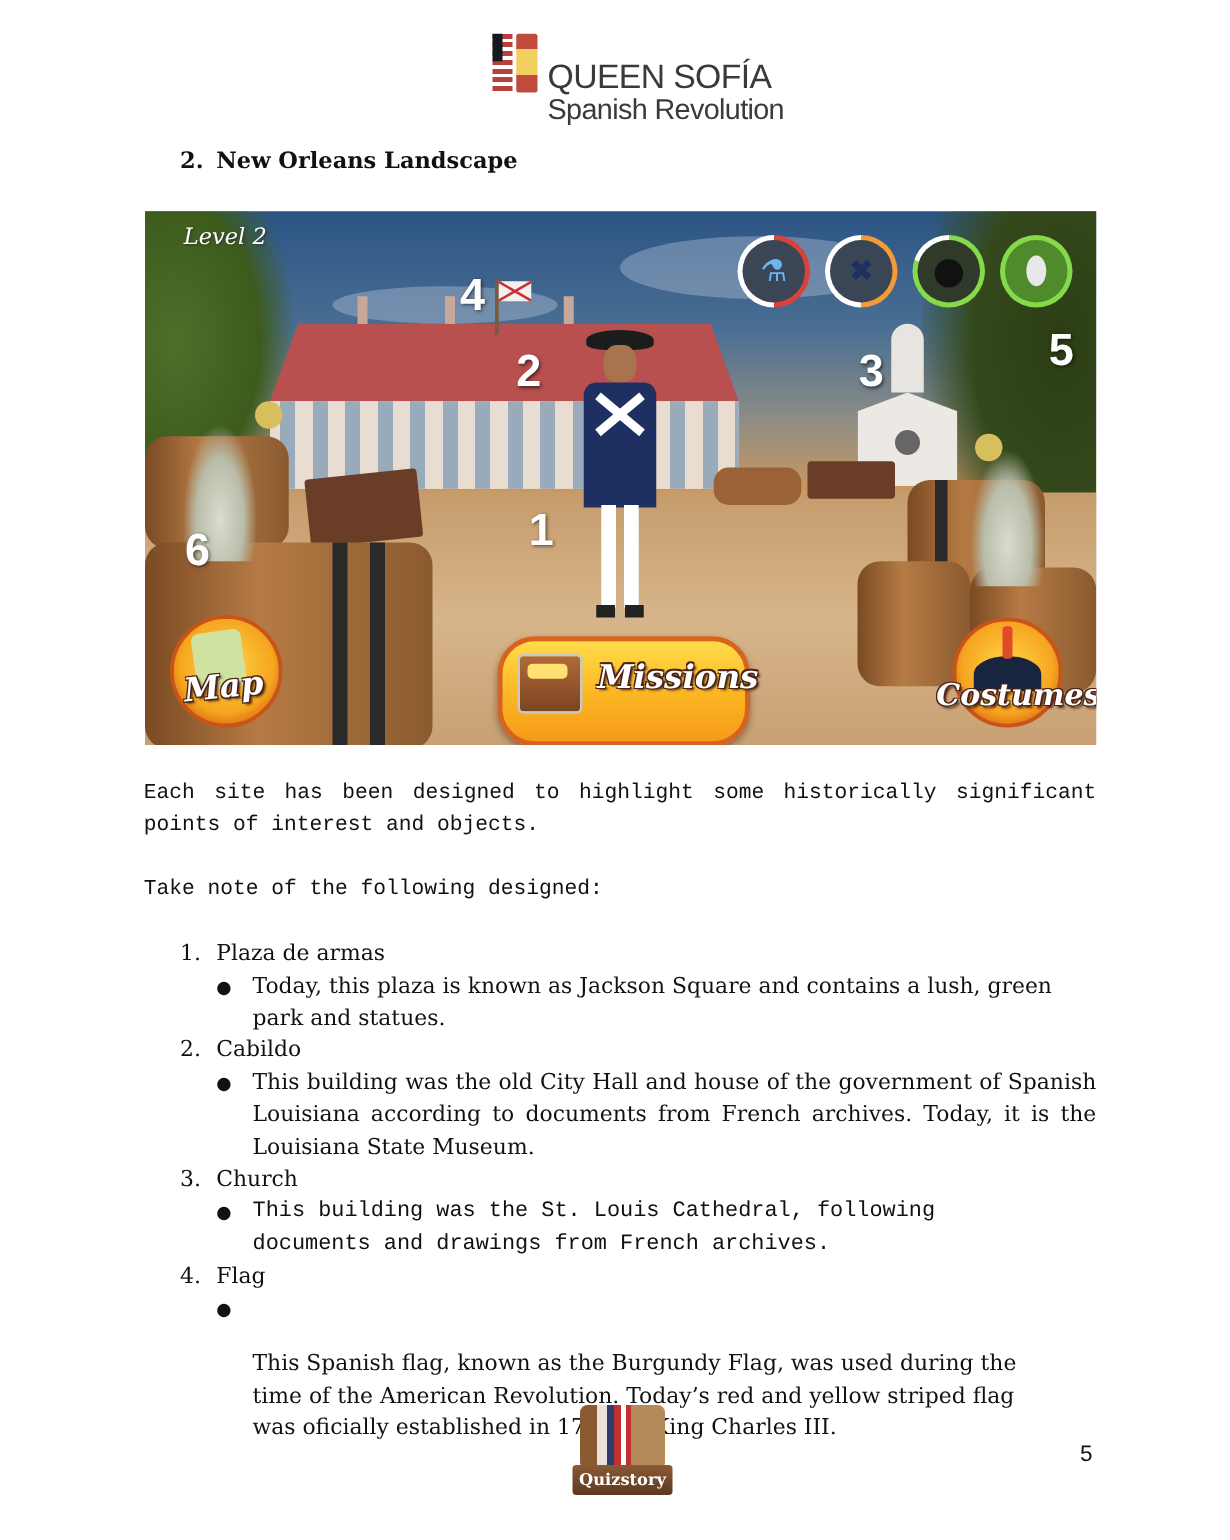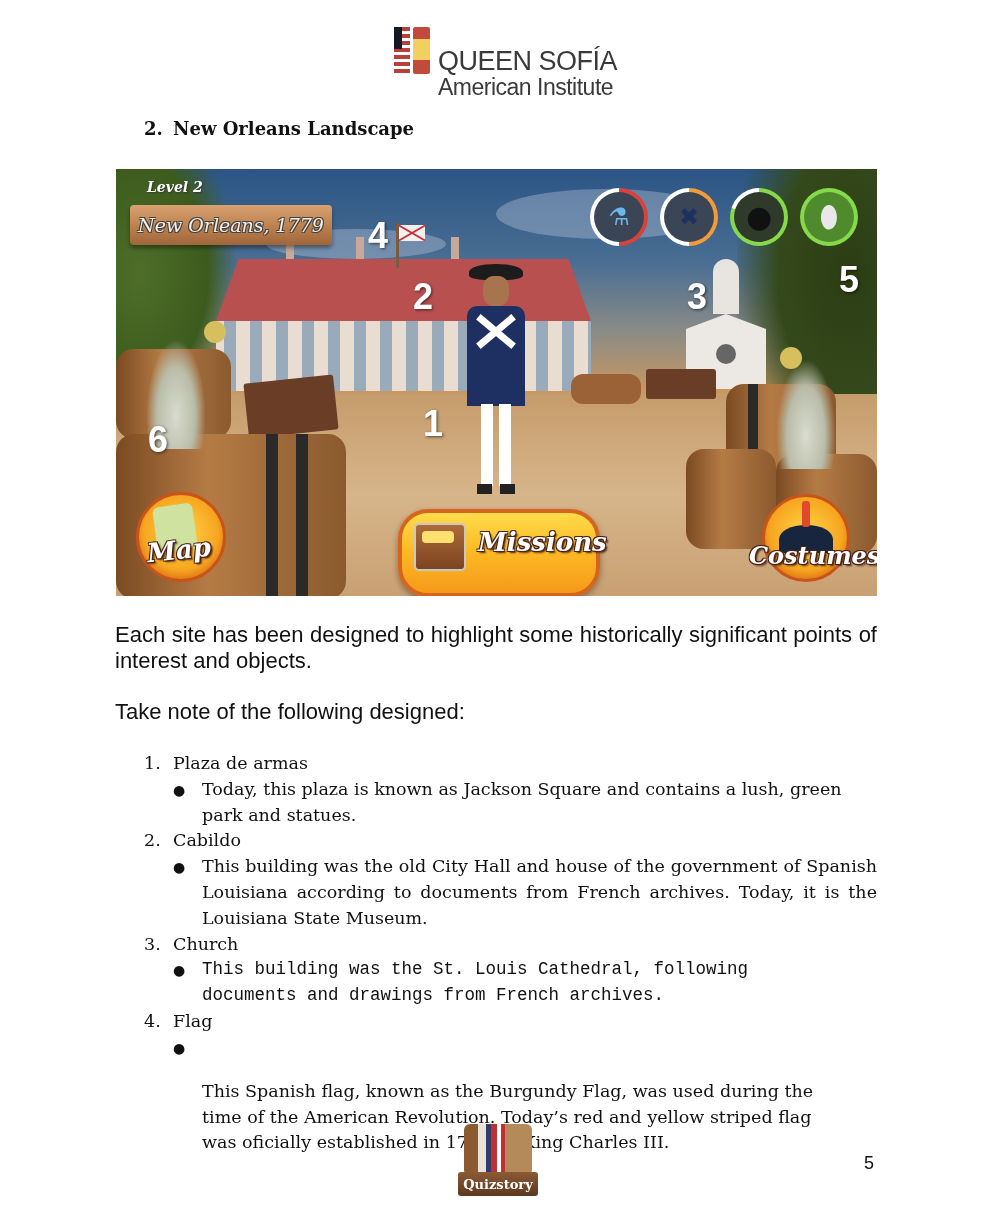--- a/index.html
+++ b/index.html
@@ -49,21 +49,21 @@
   .soldier .cross1 { transform:rotate(40deg); } .soldier .cross2 { transform:rotate(-40deg); }
   .soldier .legs { position:absolute; left:20px; top:140px; width:30px; height:82px; background:linear-gradient(to right,#fff 0 12px, transparent 12px 18px, #fff 18px 30px); }
   .soldier .shoes { position:absolute; left:16px; top:220px; width:38px; height:10px; background:linear-gradient(to right,#222 0 15px, transparent 15px 23px, #222 23px 38px); }
   .barrel { position:absolute; background:linear-gradient(to right,#7a4a22,#b57b45 40%,#8a5a2e); border-radius:18px; }
   .band { position:absolute; background:#2a2a2a; }
   .pelican { position:absolute; width:60px; height:110px; background:radial-gradient(ellipse at 50% 70%, #d9dccf 0%, #b8bca8 45%, transparent 70%); }
   .pelican-head { position:absolute; width:22px; height:22px; border-radius:50%; background:#d7bf5e; }
   .cart { position:absolute; background:#6a3d26; border-radius:3px; }
   .horse { position:absolute; background:#9a6236; border-radius:12px; }
 
-  .level-label { position:absolute; left:31px; top:10px; font-family:"DejaVu Serif", serif; font-style:italic; font-weight:bold; font-size:14px; color:#fff; text-shadow:1px 1px 2px #333; }
+  .level-label { position:absolute; left:31px; top:10px; font-family:"DejaVu Serif", serif; font-style:italic; font-weight:normal; font-size:18px; color:#fff; text-shadow:1px 1px 2px #333; }
   .location-sign { position:absolute; left:14px; top:36px; width:202px; height:40px; border-radius:4px;
     background:linear-gradient(to bottom,#d8a270,#b97d4c 60%,#9f663a); box-shadow:0 3px 4px rgba(0,0,0,0.4); display:flex; align-items:center; justify-content:center; }
   .location-sign span { font-family:"DejaVu Serif", serif; font-style:italic; font-size:19px; color:#f4eee4; text-shadow:-1px -1px 0 #444, 1px 1px 0 #444, 1px -1px 0 #444, -1px 1px 0 #444; }
 
   .status-icons { position:absolute; left:474px; top:19px; display:flex; gap:12px; }
   .status-ring { width:58px; height:58px; border-radius:50%; position:relative; display:flex; align-items:center; justify-content:center; }
   .status-ring .inner { width:50px; height:50px; border-radius:50%; display:flex; align-items:center; justify-content:center; font-size:24px; line-height:1; }
 
   .marker { position:absolute; font-family:"Liberation Sans", sans-serif; font-weight:bold; font-size:36px; color:#fff; text-shadow:1px 1px 3px rgba(0,0,0,0.6); }
 
@@ -79,21 +79,21 @@
   .missions-button .chest::after { content:""; position:absolute; left:6px; top:6px; width:32px; height:12px; background:#ffe070; border-radius:4px; }
   .missions-button .btn-script { position:absolute; left:76px; top:14px; font-size:26px; }
 
   .costumes-button { position:absolute; left:646px; top:325px; width:88px; height:88px; border-radius:50%;
     background:radial-gradient(circle at 50% 45%, #ffd64a 0%, #f7a51f 60%, #d25f14 85%); border:3px solid #c9541a; box-sizing:border-box; }
   .costumes-button .hat-icon { position:absolute; left:14px; top:28px; width:54px; height:28px; background:#17263e; border-radius:50% 50% 10% 10%; }
   .costumes-button .plume { position:absolute; left:37px; top:4px; width:8px; height:26px; background:#e04a2c; border-radius:3px; }
   .costumes-button .btn-script { position:absolute; left:-16px; top:44px; font-size:24px; }
 
   
-  .para { position:absolute; left:115px; width:762px; font-size:22px; line-height:26px; font-family:Liberation Sans, sans-serif; }
+  .para { position:absolute; left:115px; width:762px; font-size:17px; line-height:26px; font-family:Liberation Mono, monospace; }
   .para.justify { text-align:justify; text-align-last:left; }
   .list { position:absolute; left:144px; top:751px; width:733px; font-size:17.5px; line-height:25.8px; font-family:"DejaVu Serif", serif; }
   .list-item { margin:0; }
   .list-item .label-row { display:flex; }
   .list-item .num { width:29px; flex:none; }
   .list-item .bullet-row { display:flex; padding-left:29px; }
   .list-item .bullet { width:29px; flex:none; font-size:14px; line-height:26px; }
   .list-item .bullet-text { flex:1; }
   .list-item .bullet-text.justify { text-align:justify; text-align-last:left; }
 
@@ -110,21 +110,21 @@
 <body>
 
 <div class="logo">
   <div class="logo-flag">
     <div class="us"></div>
       <div class="us-canton"></div>
       <div class="es"></div>
   </div>
   <div class="logo-text">
     <div class="l1">QUEEN SOFÍA</div>
-    <div class="l2">American Institute</div>
+    <div class="l2">Spanish Revolution</div>
   </div>
 </div>
 
 <div class="section-heading">
   <span class="num">2.</span><span>New Orleans Landscape</span>
 </div>
 
 <div class="game">
   <div class="sky-cloud" style="left:380px;top:20px;width:220px;height:50px;"></div>
   <div class="sky-cloud" style="left:150px;top:60px;width:180px;height:30px;"></div>
@@ -172,23 +172,20 @@
     <div class="hat"></div>
       <div class="face"></div>
       <div class="coat"></div>
     <div class="cross1"></div>
       <div class="cross2"></div>
     <div class="legs"></div>
       <div class="shoes"></div>
   </div>
 
   <div class="level-label">Level 2</div>
-  <div class="location-sign">
-    <span>New Orleans, 1779</span>
-  </div>
 
   <div class="status-icons">
     <div class="status-ring" style="background:conic-gradient(#d9423a 0 50%, #ffffff 50% 100%);">
       <div class="inner" style="background:#3a4656;color:#6cb6f0;">⚗</div>
     </div>
     <div class="status-ring" style="background:conic-gradient(#f29b38 0 50%, #ffffff 50% 100%);">
       <div class="inner" style="background:#3a4656;color:#1e2f62;">✖</div>
     </div>
     <div class="status-ring" style="background:conic-gradient(#86d94a 0 80%, #ffffff 80% 100%);">
       <div class="inner" style="background:#2f3a2a;color:#111;font-size:30px;">●</div>

